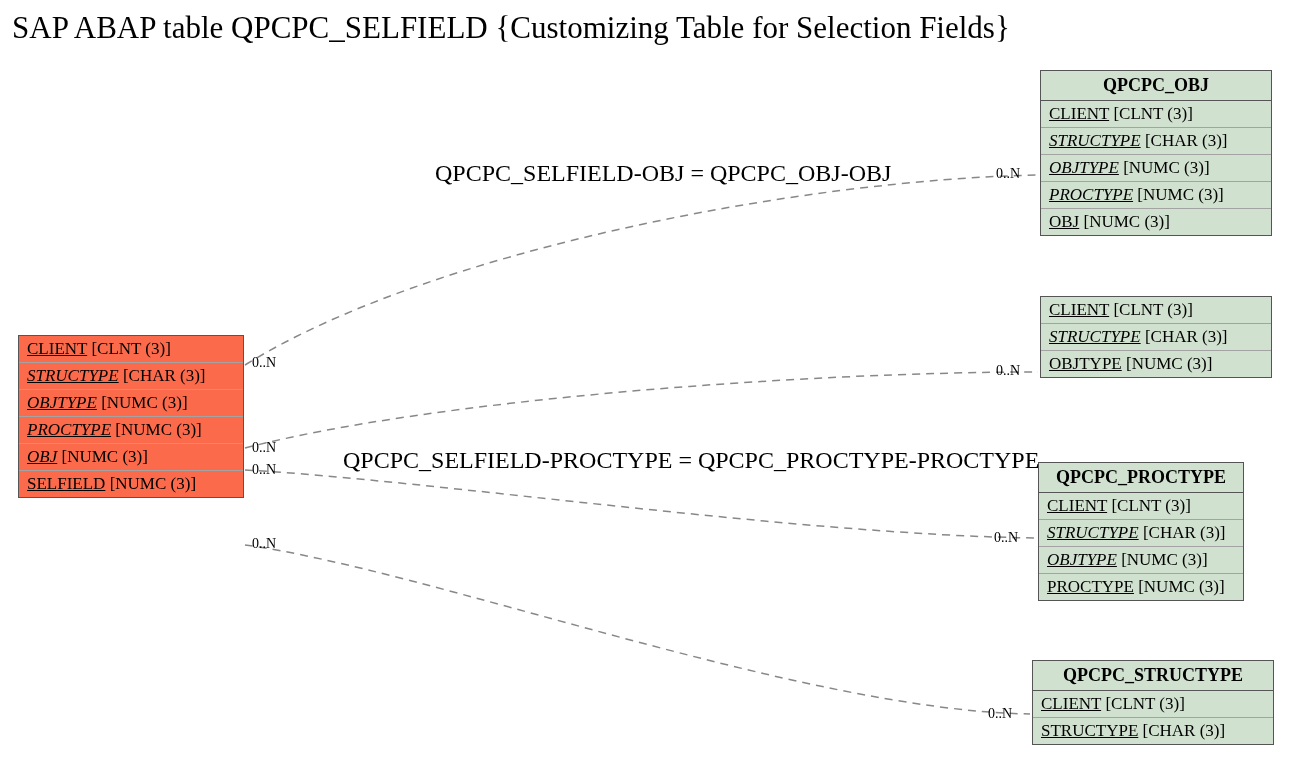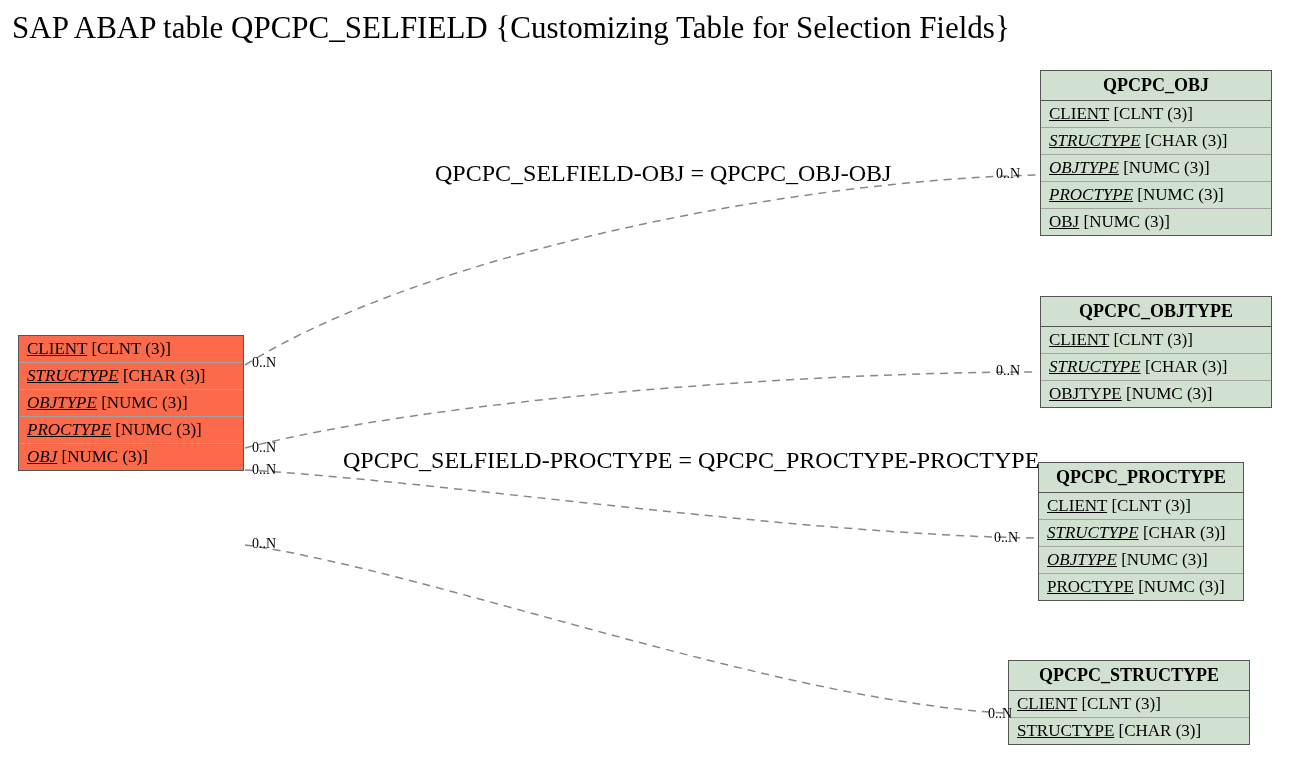--- a/index.html
+++ b/index.html
@@ -31,51 +31,51 @@
     <path class="d" d="M245,545 C430,570 800,710 1030,714"></path>
   </svg>
 
   <div class="entity main" style="left:18px;top:335px;width:226px;">
     <div id="main-rows">
         <div class="row"><span class="k">CLIENT</span><span> [CLNT (3)]</span></div>
         <div class="row"><span class="ki">STRUCTYPE</span><span> [CHAR (3)]</span></div>
         <div class="row"><span class="ki">OBJTYPE</span><span> [NUMC (3)]</span></div>
         <div class="row"><span class="ki">PROCTYPE</span><span> [NUMC (3)]</span></div>
         <div class="row"><span class="ki">OBJ</span><span> [NUMC (3)]</span></div>
+        <div class="row"><span class="k">SELFIELD</span><span> [NUMC (3)]</span></div>
       </div>
   </div>
 
   <div class="entity ref" style="left:1040px;top:70px;width:232px;">
     <div class="hdr">QPCPC_OBJ</div>
     <div id="ref0-rows">
         <div class="row"><span class="k">CLIENT</span><span> [CLNT (3)]</span></div>
         <div class="row"><span class="ki">STRUCTYPE</span><span> [CHAR (3)]</span></div>
         <div class="row"><span class="ki">OBJTYPE</span><span> [NUMC (3)]</span></div>
         <div class="row"><span class="ki">PROCTYPE</span><span> [NUMC (3)]</span></div>
         <div class="row"><span class="k">OBJ</span><span> [NUMC (3)]</span></div>
       </div>
   </div>
   <div class="entity ref" style="left:1040px;top:296px;width:232px;">
-    <div class="hdr">QPCPC_OBJTYPE</div>
     <div id="ref1-rows">
         <div class="row"><span class="k">CLIENT</span><span> [CLNT (3)]</span></div>
         <div class="row"><span class="ki">STRUCTYPE</span><span> [CHAR (3)]</span></div>
         <div class="row"><span class="k">OBJTYPE</span><span> [NUMC (3)]</span></div>
       </div>
   </div>
   <div class="entity ref" style="left:1038px;top:462px;width:206px;">
     <div class="hdr">QPCPC_PROCTYPE</div>
     <div id="ref2-rows">
         <div class="row"><span class="k">CLIENT</span><span> [CLNT (3)]</span></div>
         <div class="row"><span class="ki">STRUCTYPE</span><span> [CHAR (3)]</span></div>
         <div class="row"><span class="ki">OBJTYPE</span><span> [NUMC (3)]</span></div>
         <div class="row"><span class="k">PROCTYPE</span><span> [NUMC (3)]</span></div>
       </div>
   </div>
-  <div class="entity ref" style="left:1008px;top:660px;width:242px;">
+  <div class="entity ref" style="left:1032px;top:660px;width:242px;">
     <div class="hdr">QPCPC_STRUCTYPE</div>
     <div id="ref3-rows">
         <div class="row"><span class="k">CLIENT</span><span> [CLNT (3)]</span></div>
         <div class="row"><span class="k">STRUCTYPE</span><span> [CHAR (3)]</span></div>
       </div>
   </div>
 
   <div class="rel" style="left:435px;top:160px;">QPCPC_SELFIELD-OBJ = QPCPC_OBJ-OBJ</div>
   <div class="rel" style="left:335px;top:447px;margin-left:8px;">QPCPC_SELFIELD-PROCTYPE = QPCPC_PROCTYPE-PROCTYPE</div>
 

